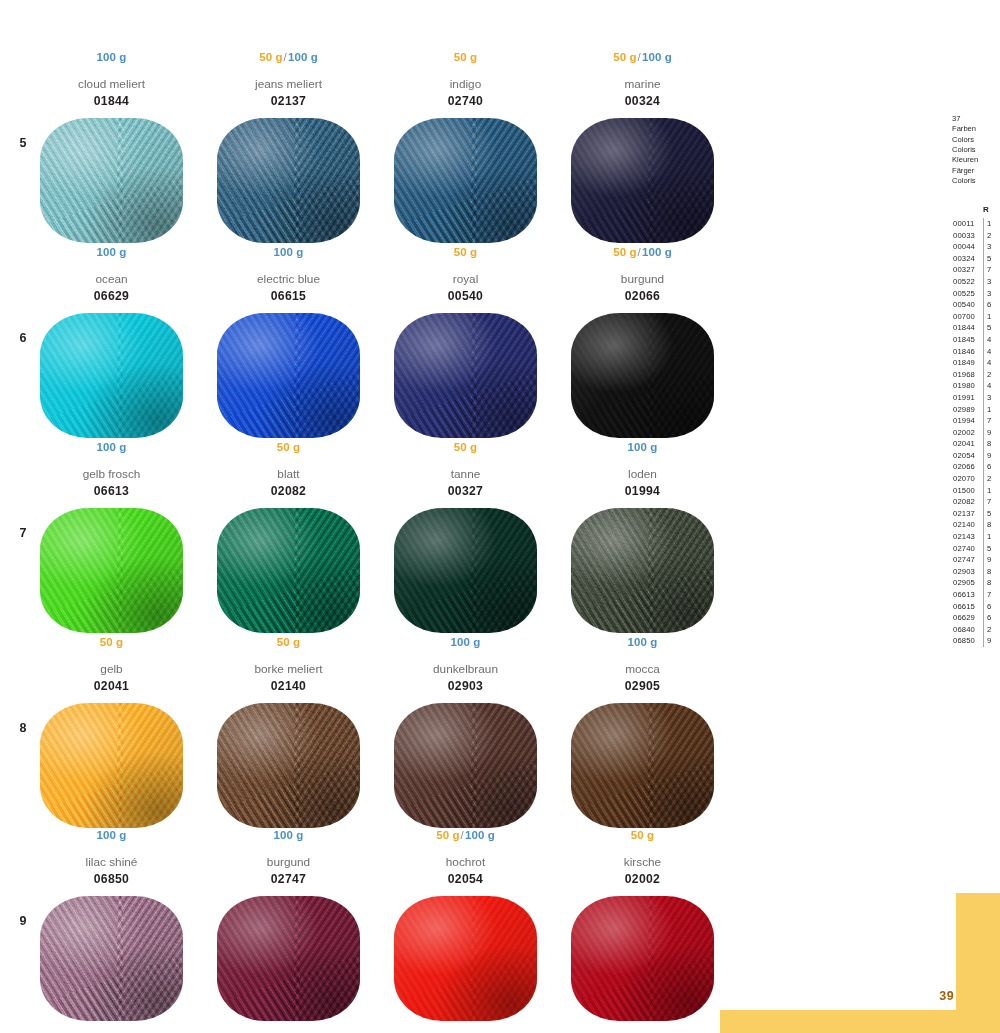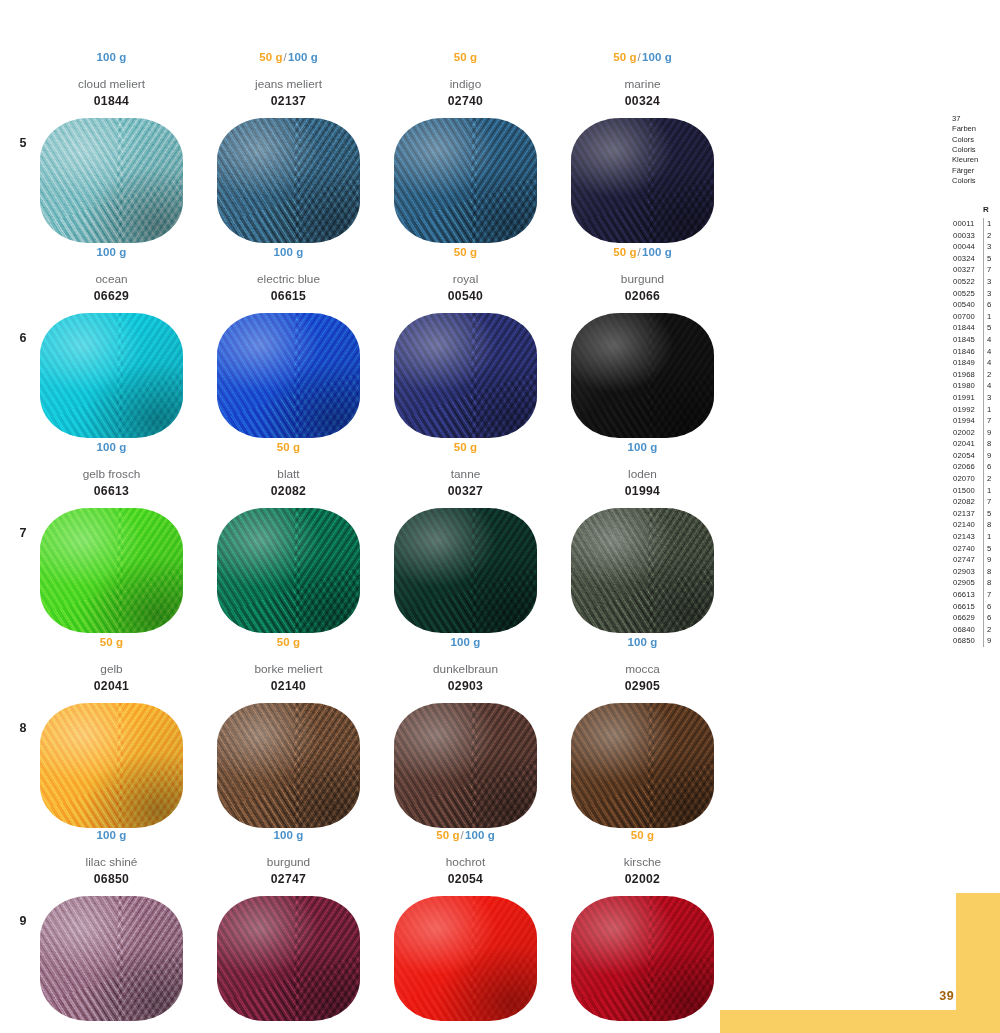--- a/index.html
+++ b/index.html
@@ -573,21 +573,21 @@
         </div>
         <div class="trow">
           <span class="code">01980</span>
           <span class="vcell">4</span>
         </div>
         <div class="trow">
           <span class="code">01991</span>
           <span class="vcell">3</span>
         </div>
         <div class="trow">
-          <span class="code">01992</span>
+          <span class="code">02989</span>
           <span class="vcell">1</span>
         </div>
         <div class="trow">
           <span class="code">01994</span>
           <span class="vcell">7</span>
         </div>
         <div class="trow">
           <span class="code">02002</span>
           <span class="vcell">9</span>
         </div>

